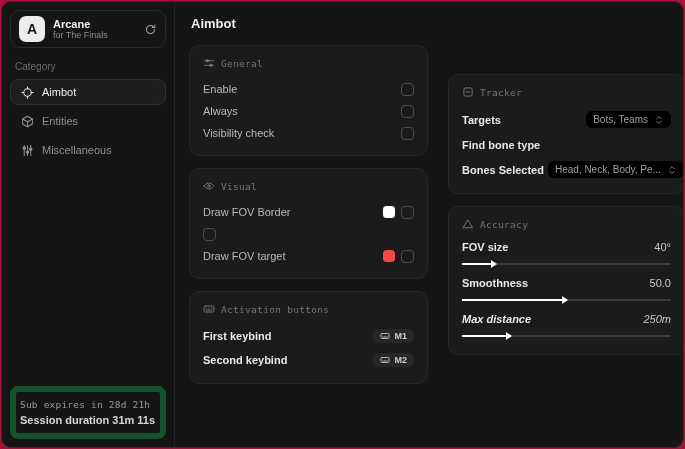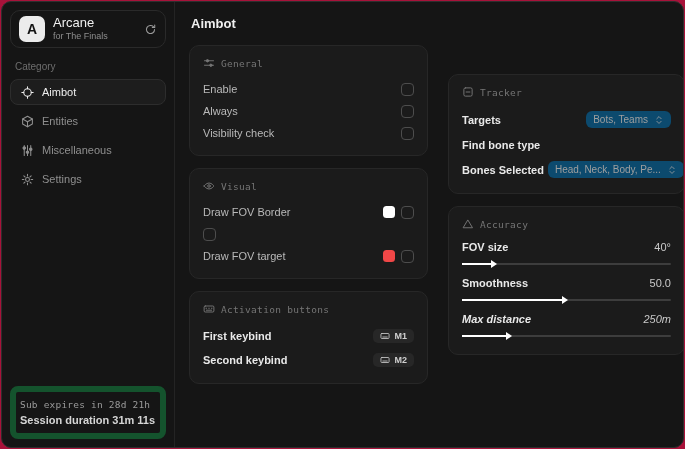--- a/index.html
+++ b/index.html
@@ -7,21 +7,21 @@
   body { background:#a8123a; font-family:"Liberation Sans", sans-serif; -webkit-font-smoothing:antialiased; }
   .window {
     position:absolute; inset:1px; border-radius:10px;
     background:#151515; border:1px solid #2e2e2e; display:flex; overflow:hidden;
   }
   
   .sidebar { width:173px; flex:none; border-right:1px solid #242424; display:flex; flex-direction:column; padding:8px; }
   .logo-card { display:flex; align-items:center; gap:8px; border:1px solid #2a2a2a; border-radius:10px; padding:5px 8px; height:38px; }
   .logo-sq { width:26px; height:26px; border-radius:7px; background:#ececec; color:#141414; font-weight:bold; font-size:14px; display:flex; align-items:center; justify-content:center; flex:none; }
   .logo-txt { display:flex; flex-direction:column; line-height:1.15; }
-  .logo-name { font-size:13px; font-weight:normal; color:#f0f0f0; }
+  .logo-name { font-size:11px; font-weight:bold; color:#f0f0f0; }
   .logo-sub { font-size:9px; color:#8d8d8d; }
   .refresh-btn { margin-left:auto; color:#9a9a9a; display:flex; cursor:pointer; }
   .cat-label { font-size:10px; color:#6e6e6e; margin:13px 5px 7px; }
   .nav { display:flex; flex-direction:column; gap:3px; }
   .nav-item { display:flex; align-items:center; gap:8px; height:26px; padding:0 10px; border-radius:8px; font-size:11px; color:#8f8f8f; border:1px solid transparent; cursor:pointer; }
   .nav-item.active { background:#1d1d1d; border-color:#2d2d2d; color:#ededed; }
   .nav-item .ic { color:inherit; }
   .spacer { flex:1; }
   .sub-card { border:6px solid #14532d; border-radius:8px; padding:7px 4px; }
   .sub-line1 { font-family:"DejaVu Sans Mono", monospace; font-size:9.5px; color:#9a9a9a; letter-spacing:.2px; }
@@ -34,21 +34,21 @@
   .col-r { width:237px; flex:none; display:flex; flex-direction:column; gap:12px; }
   .card { background:#1b1b1b; border:1px solid #272727; border-radius:10px; padding:11px 13px; width:100%; }
   .card-hd { display:flex; align-items:center; gap:6px; color:#757575; font-family:"DejaVu Sans Mono", monospace; font-size:9.5px; margin-bottom:9px; letter-spacing:.3px; }
   .row { display:flex; align-items:center; justify-content:space-between; height:22px; }
   .row-lbl { font-size:11px; color:#b9b9b9; }
   .row-lbl.strong { color:#e9e9e9; font-weight:bold; }
   .checkbox { width:13px; height:13px; border:1.5px solid #4d4d4d; border-radius:4px; background:transparent; cursor:pointer; flex:none; }
   .ctl-group { display:flex; align-items:center; gap:6px; }
   .swatch { width:12px; height:12px; border-radius:3.5px; flex:none; cursor:pointer; }
   .key-badge { display:flex; align-items:center; gap:4px; background:#272727; border-radius:5px; padding:2px 7px; font-size:9px; font-weight:bold; color:#cfcfcf; cursor:pointer; }
-  .select { display:flex; align-items:center; gap:6px; background:#0c4a6e; border-radius:6px; padding:3px 7px; font-size:10px; color:#9f9f9f; cursor:pointer; white-space:nowrap; }
+  .select { display:flex; align-items:center; gap:6px; background:#000000; border-radius:6px; padding:3px 7px; font-size:10px; color:#9f9f9f; cursor:pointer; white-space:nowrap; }
   .acc-group { margin-bottom:10px; }
   .acc-group:last-child { margin-bottom:2px;font-style:italic; }
   .acc-top { display:flex; justify-content:space-between; align-items:center; height:16px; }
   .acc-val { font-size:11px; color:#c9c9c9; }
   .slider { position:relative; height:2px; background:#3d3d3d; border-radius:1px; margin:8px 0 6px; cursor:pointer; }
   .slider .fill { position:absolute; left:0; top:0; height:2px; background:#ffffff; }
   .slider .fill::after { content:""; position:absolute; right:-6px; top:-3px; border-left:6px solid #ffffff; border-top:4px solid transparent; border-bottom:4px solid transparent; }
   .ic { width:13px; height:13px; display:block; }
   .ic-s { width:12px; height:12px; display:block; }
   .ic-xs { width:10px; height:10px; display:block; }
@@ -99,29 +99,20 @@
         <span>
             <svg class="ic" viewBox="0 0 16 16">
               <path d="M4 2v12M8 2v12M12 2v12"></path>
               <circle cx="4" cy="5" r="1.5" fill="currentColor"></circle>
               <circle cx="8" cy="10" r="1.5" fill="currentColor"></circle>
               <circle cx="12" cy="6.5" r="1.5" fill="currentColor"></circle>
             </svg>
           </span>
         <span>Miscellaneous</span>
       </div>
-      <div class="nav-item">
-        <span>
-            <svg class="ic" viewBox="0 0 16 16">
-              <circle cx="8" cy="8" r="2.4"></circle>
-              <path d="M8 1.6v2M8 12.4v2M1.6 8h2M12.4 8h2M3.5 3.5l1.4 1.4M11.1 11.1l1.4 1.4M12.5 3.5l-1.4 1.4M4.9 11.1l-1.4 1.4"></path>
-            </svg>
-          </span>
-        <span>Settings</span>
-      </div>
     </div>
 
     <div class="spacer"></div>
 
     <div class="sub-card">
       <div class="sub-line1">Sub expires in 28d 21h</div>
       <div class="sub-line2">Session duration 31m 11s</div>
     </div>
   </div>
 

